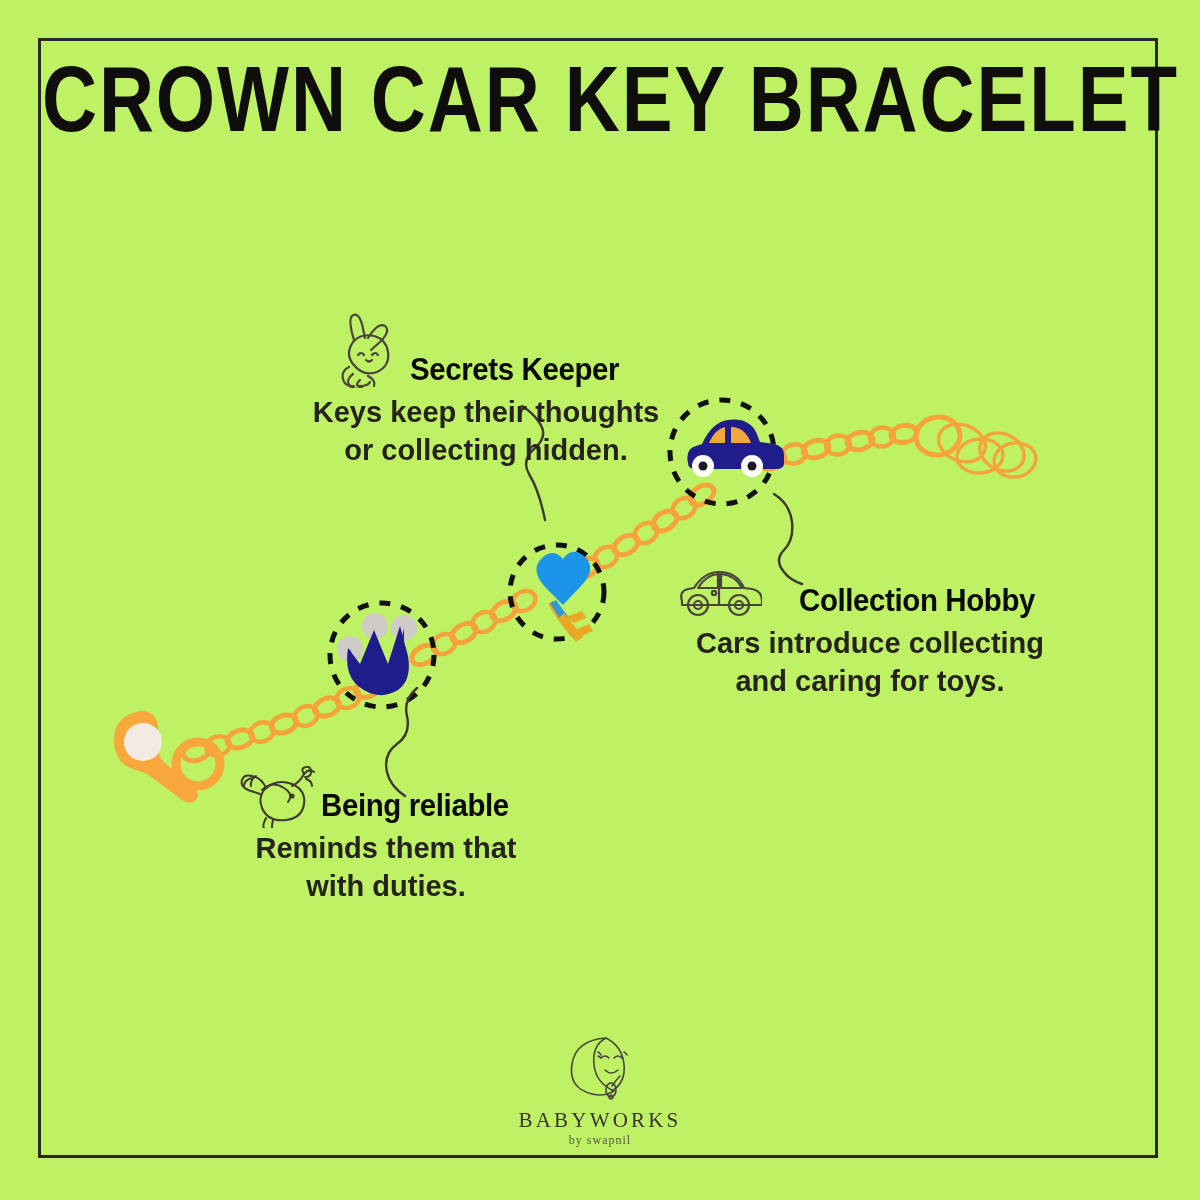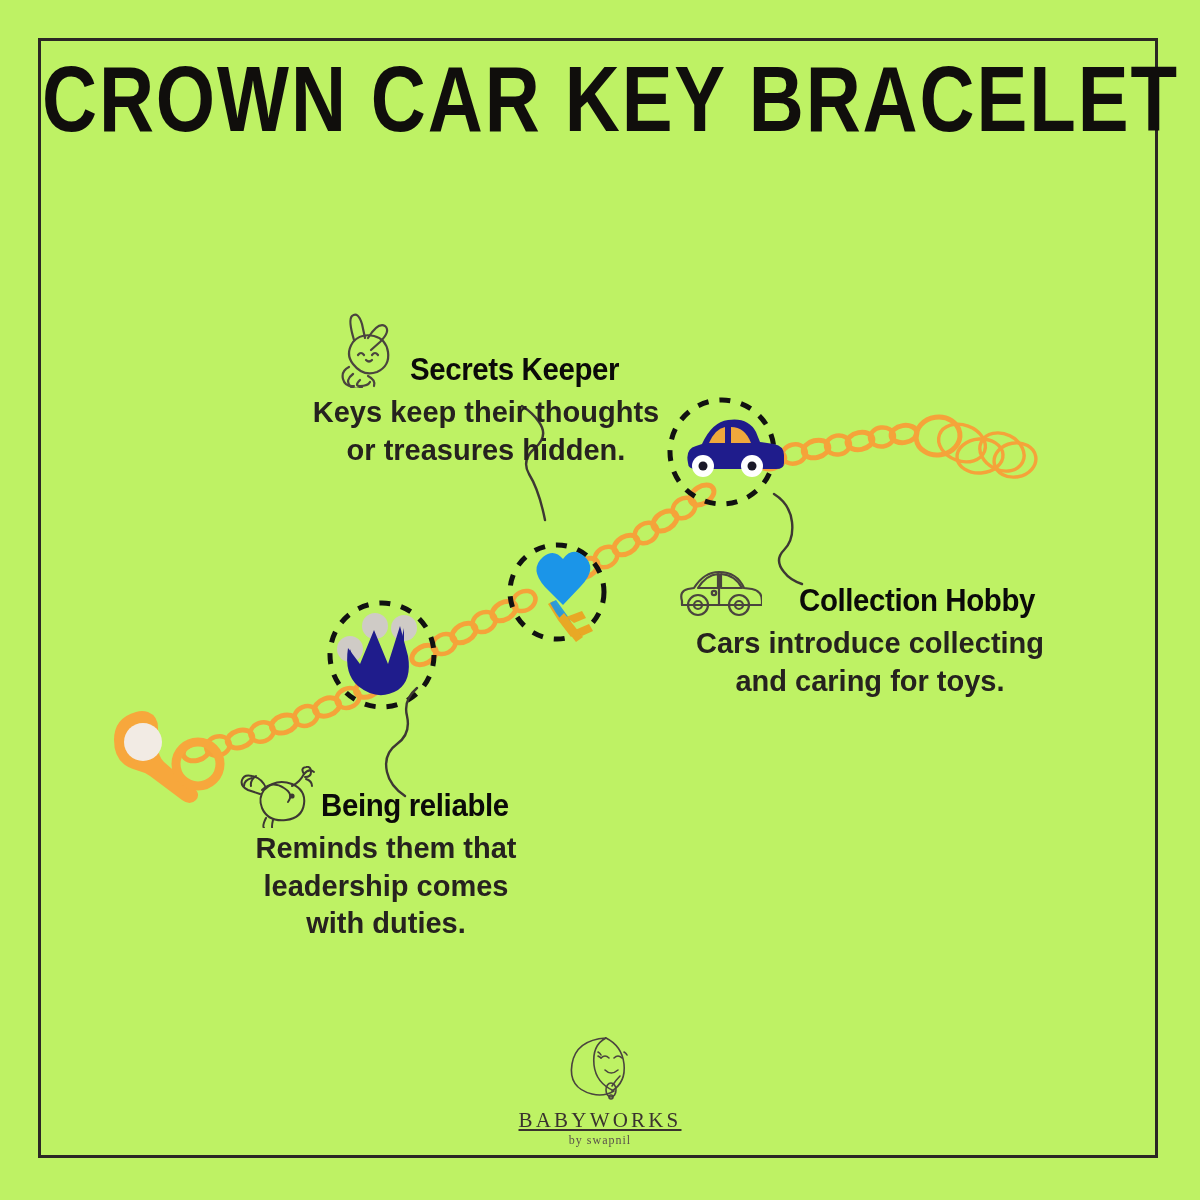--- a/index.html
+++ b/index.html
@@ -94,21 +94,20 @@
     top: 1032px;
     width: 1200px;
     text-align: center;
   }
   #logo-word {
     font-family: "Liberation Serif", serif;
     font-size: 21px;
     letter-spacing: 3.2px;
     color: #3A332E;
     margin-top: 4px;
-    text-decoration: underline;
   }
   #logo-sub {
     font-family: "Liberation Serif", serif;
     font-size: 12px;
     letter-spacing: 1px;
     color: #5A524B;
   }
 </style>
 </head>
 <body>
@@ -302,21 +301,21 @@
         <path d="M21 62 q-8 6 -3 12 q5 5 12 1"></path>
         <path d="M28 68 q-6 6 0 6 q8 0 10 -4"></path>
         <path d="M36 64 q8 4 6 10"></path>
       </g>
     </svg>
   </div>
   <div class="block" id="b-secrets">
     <div class="blk-head">Secrets Keeper</div>
     <div class="blk-body">
       <div>Keys keep their thoughts</div>
-      <div>or treasures hidden.</div>
+      <div>or collecting hidden.</div>
     </div>
   </div>
 
   <div class="blk-icon" id="ic-car">
     <svg width="86" height="50" viewBox="0 0 86 50">
       <g fill="none" stroke="#4A443E" stroke-width="2.2" stroke-linecap="round" stroke-linejoin="round">
         <path d="M6 32 q-3 -10 6 -12 l6 -1 q10 -16 25 -16 q18 0 25 16 l8 1 q10 2 10 12 l0 4 l-80 0 Z"></path>
         <line x1="6" y1="36" x2="86" y2="36"></line>
         <path d="M22 19 q8 -13 20 -14 l0 14 Z"></path>
         <path d="M45 5 q14 1 21 14 l-21 0 Z"></path>
@@ -352,21 +351,20 @@
         <circle cx="52" cy="30" r="1.6" fill="#3D3833"></circle>
         <path d="M26 52 q-4 8 -2 10"></path>
         <path d="M33 54 q-2 8 0 10"></path>
       </g>
     </svg>
   </div>
   <div class="block" id="b-reliable">
     <div class="blk-head">Being reliable</div>
     <div class="blk-body">
       <div>Reminds them that</div>
-      <div>leadership comes</div>
       <div>with duties.</div>
     </div>
   </div>
 
   <div id="logo">
     <svg width="100" height="68" viewBox="0 0 100 68">
       <g fill="none" stroke="#4A443E" stroke-width="1.6" stroke-linecap="round" stroke-linejoin="round">
         <path d="M56 6 q-30 2 -34 26 q-4 24 20 30 q12 3 22 -3 q-18 -8 -20 -26 q-2 -20 12 -27 Z"></path>
         <path d="M56 6 q16 8 18 26 q2 18 -12 27"></path>
         <path d="M51 26 q4 -4 8 0"></path>

